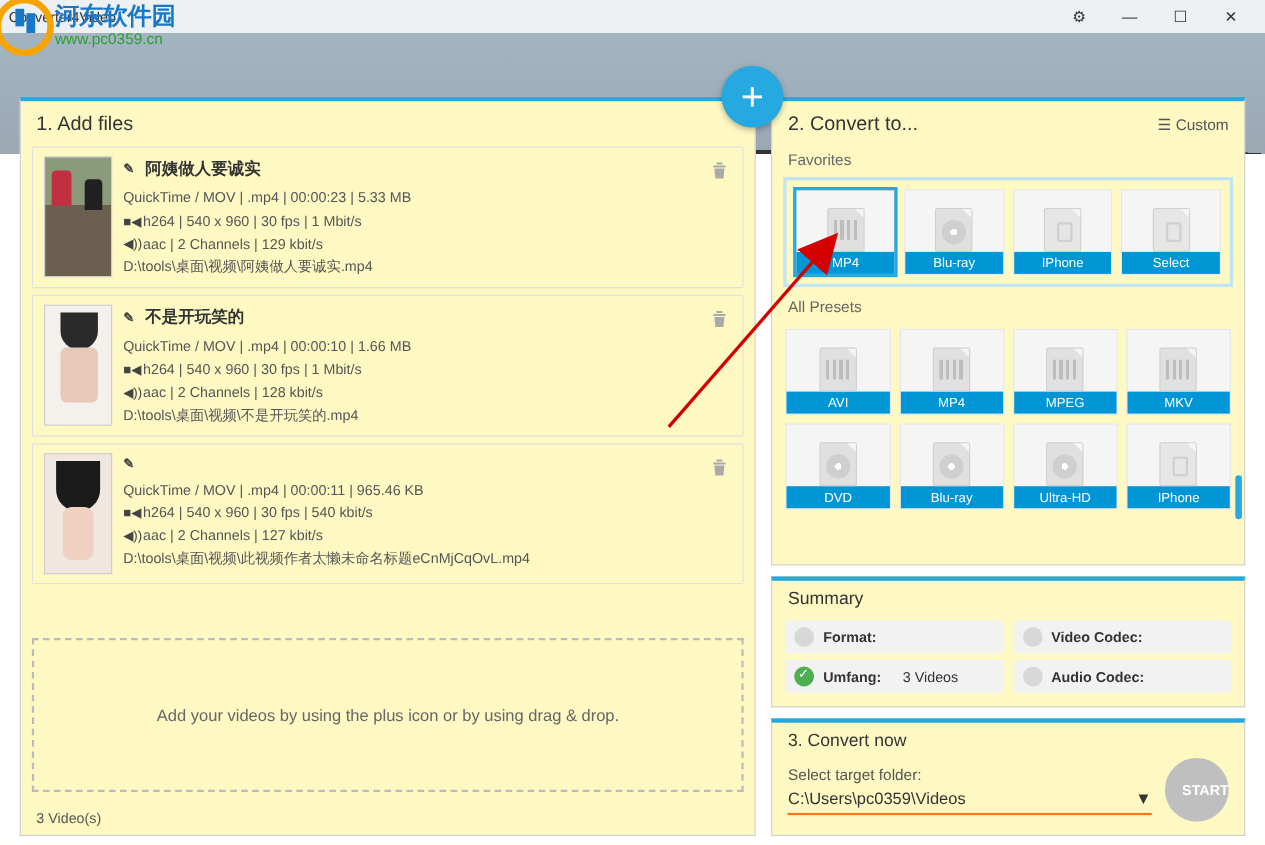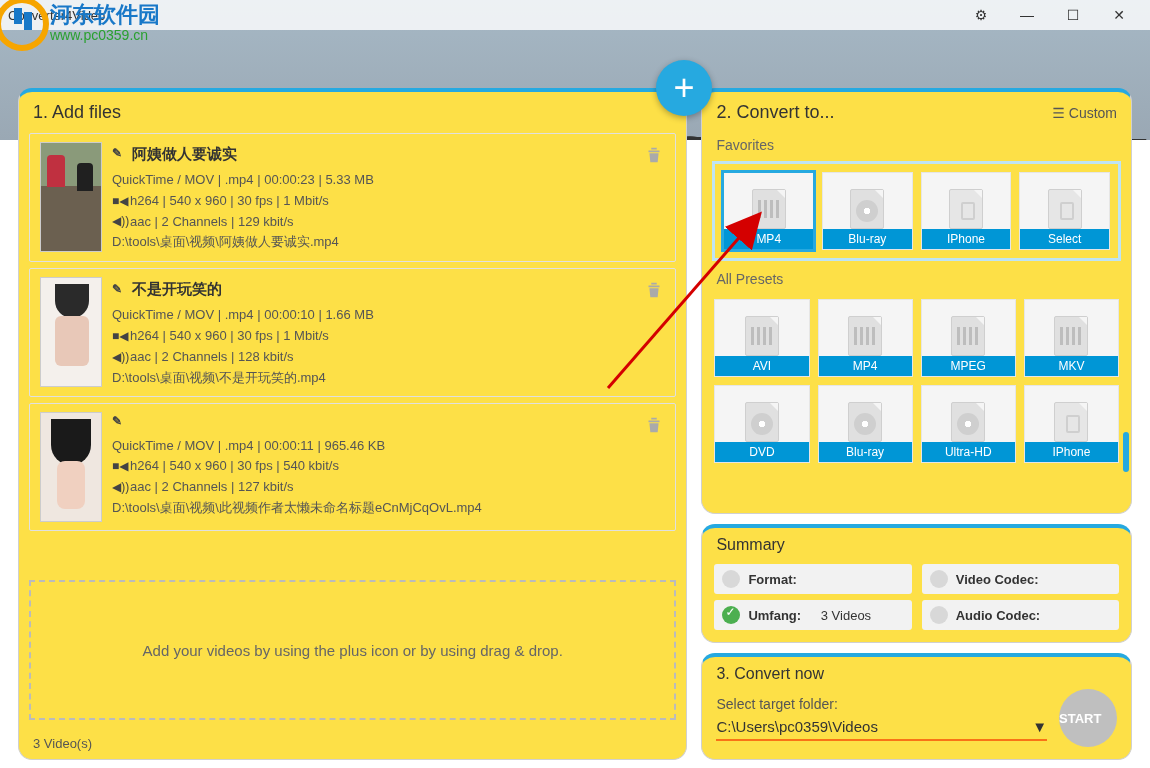--- a/index.html
+++ b/index.html
@@ -15,21 +15,21 @@
  radial-gradient(ellipse at 22% 100%, #333 0 24px, transparent 25px),
  radial-gradient(ellipse at 30% 100%, #2b2b2b 0 36px, transparent 37px),
  radial-gradient(ellipse at 40% 100%, #333 0 28px, transparent 29px),
  radial-gradient(ellipse at 50% 100%, #2b2b2b 0 22px, transparent 23px),
  radial-gradient(ellipse at 60% 100%, #333 0 30px, transparent 31px),
  radial-gradient(ellipse at 70% 100%, #2b2b2b 0 26px, transparent 27px),
  radial-gradient(ellipse at 80% 100%, #333 0 34px, transparent 35px),
  radial-gradient(ellipse at 90% 100%, #2b2b2b 0 28px, transparent 29px),
  radial-gradient(ellipse at 98% 100%, #333 0 20px, transparent 21px);}
 .content { position:absolute; top:88px; left:18px; right:18px; bottom:8px; display:flex; gap:14px; z-index:2;}
-.panel { background:#fde047; border:1px solid #d0d0d0; border-top:4px solid #26a9e0; border-radius:14px; display:flex; flex-direction:column; }
+.panel { background:#fef9c3; border:1px solid #d0d0d0; border-top:4px solid #26a9e0; border-radius:0; display:flex; flex-direction:column; }
 .left { flex:1.55; }
 .right { flex:1; display:flex; flex-direction:column; gap:10px; background:transparent; border:none;}
 .right > .panel { width:100%; }
 .section-title { padding:10px 14px; font-size:18px; color:#333; display:flex; align-items:center; justify-content:space-between;}
 .file-list { flex:1; overflow:auto; padding:0 10px;}
 .file-card { border:1px solid #e0e0e0; border-radius:2px; margin-bottom:6px; padding:8px 10px; display:flex; gap:10px; position:relative;}
 .thumb { width:62px; height:110px; background:#ddd; border:1px solid #ccc; position:relative; overflow:hidden;}
 .thumb.t1{background:linear-gradient(#8a9a7a 0 40%, #6b6050 40% 100%);}
 .thumb.t1::before{content:"";position:absolute;left:6px;top:12px;width:18px;height:32px;background:#c03040;border-radius:4px 4px 0 0;}
 .thumb.t1::after{content:"";position:absolute;right:8px;top:20px;width:16px;height:28px;background:#202020;border-radius:4px 4px 0 0;}
@@ -61,21 +61,21 @@
 .preset .plabel{width:100%; background:#0096d6; color:#fff; text-align:center; font-size:12px; padding:3px 0;}
 .preset.sel{outline:3px solid #26a9e0; outline-offset:-1px;}
 .summary-grid{display:grid;grid-template-columns:1fr 1fr; gap:6px 10px; padding:8px 12px 12px;}
 .summary-row{background:#f2f2f2;border-radius:3px; padding:6px 8px; display:flex; align-items:center; gap:8px; font-size:13px;}
 .dot{width:18px;height:18px;border-radius:50%;background:#d8d8d8;}
 .dot.ok{background:#4caf50;position:relative;}
 .dot.ok::after{content:"✓";color:#fff;font-size:12px;position:absolute;left:3px;top:-1px;}
 .convert-body{padding:4px 14px 12px; display:flex; gap:12px; align-items:center;}
 .convert-left{flex:1;}
 .folder-select{border-bottom:2px solid #f97316; padding:4px 0; font-size:15px; display:flex; justify-content:space-between; align-items:center;}
-.start-btn{width:58px;height:58px;border-radius:50%;background:#bfbfbf;color:#fff;display:flex;align-items:center;justify-content:flex-start;font-size:13px;font-weight:600;}
+.start-btn{width:58px;height:58px;border-radius:50%;background:#bfbfbf;color:#fff;display:flex;align-items:center;justify-content:flex-end;font-size:13px;font-weight:600;}
 .scroll-ind{position:absolute;right:2px;top:340px;width:6px;height:40px;background:#26a9e0;border-radius:3px;}
 .arrow{position:absolute;z-index:6;pointer-events:none;}
 .arrow svg{overflow:visible;}
 .preset-scroll{max-height:226px;overflow:hidden;position:relative;}
 </style>
 </head>
 <body>
 
 <div class="watermark">
   <svg width="200" height="60">

